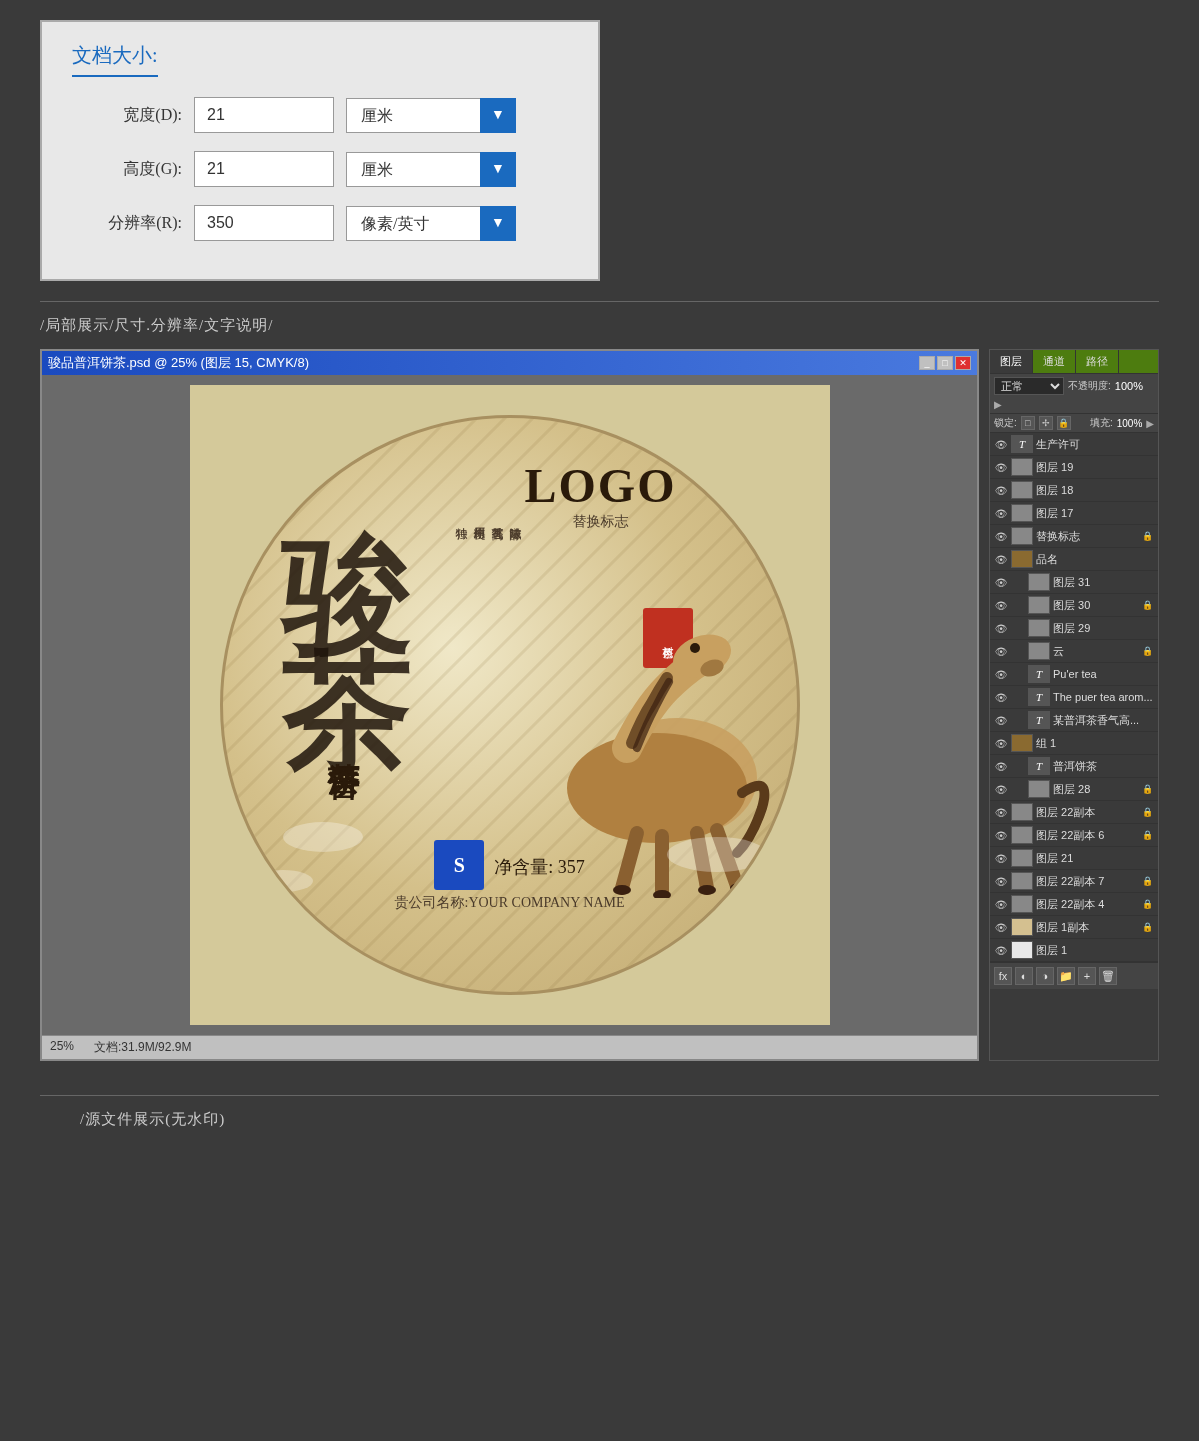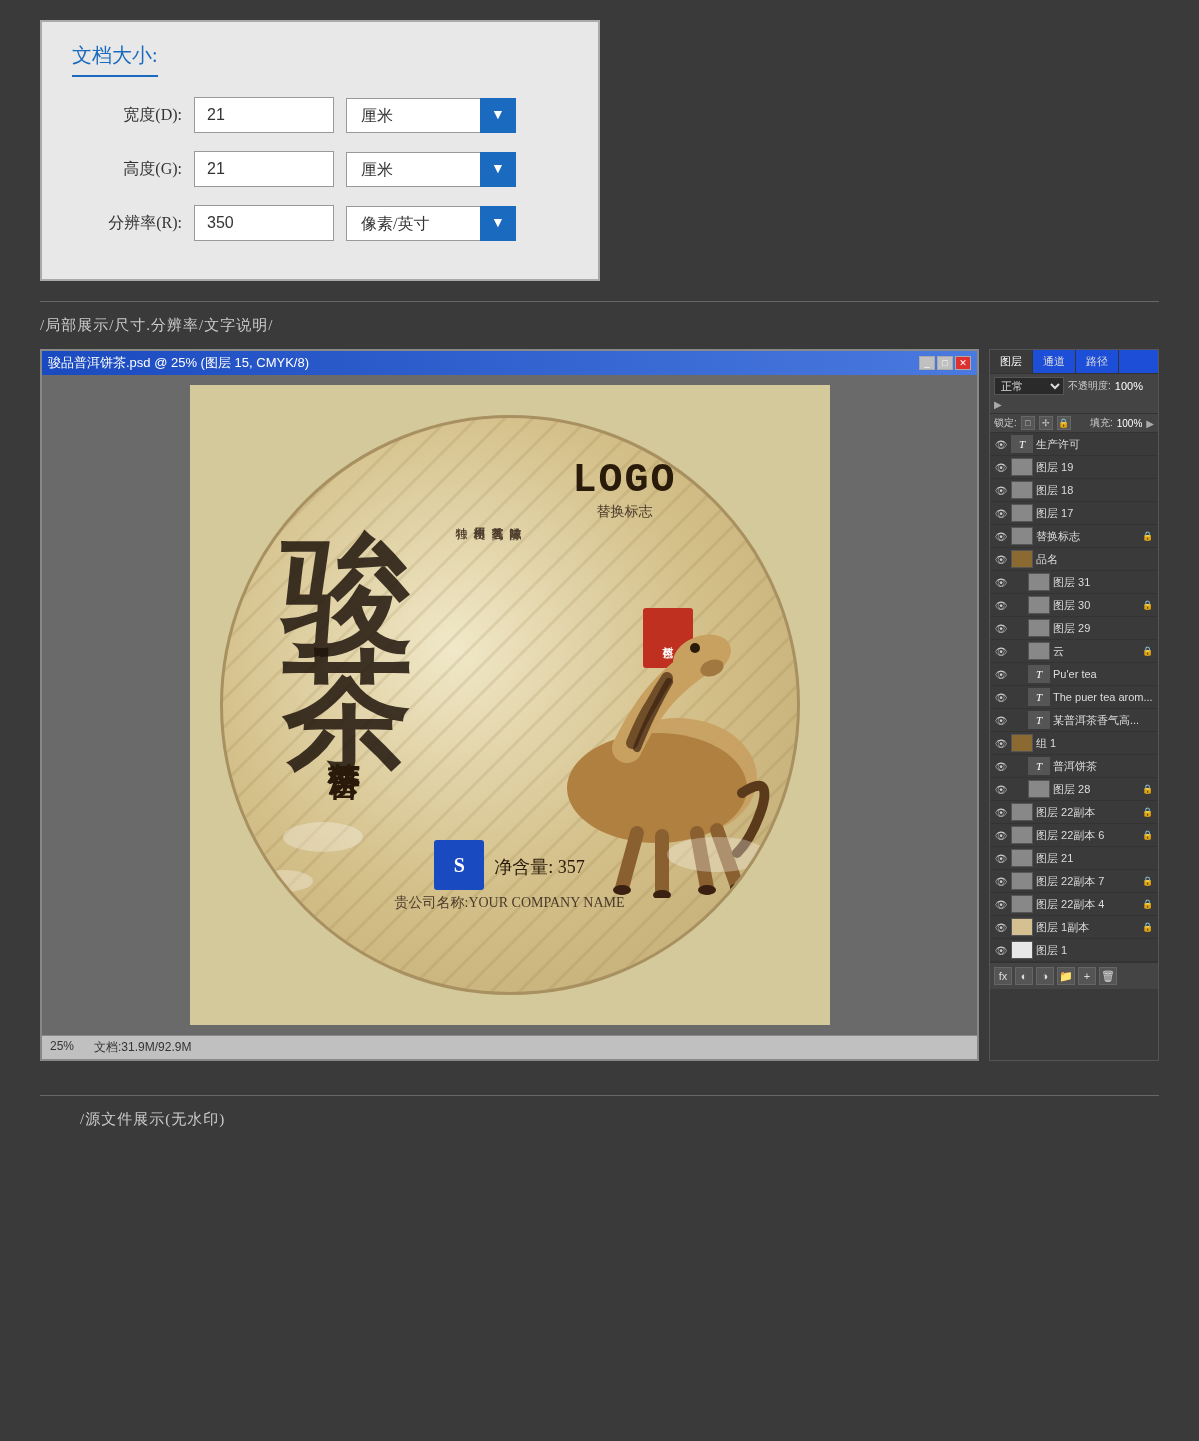--- a/index.html
+++ b/index.html
@@ -232,24 +232,24 @@
     }
 
     .logo-area {
       position: absolute;
       top: 40px;
       right: 120px;
       text-align: center;
     }
 
     .logo-text {
-      font-size: 40px;
+      font-size: 48px;
       font-weight: bold;
       color: #2a1a0a;
-      font-family: Liberation Mono, monospace;
+      font-family: Liberation Serif, serif;
       letter-spacing: 2px;
     }
 
     .logo-sub {
       font-size: 14px;
       color: #4a3a2a;
     }
 
     .red-seal {
       position: absolute;
@@ -341,21 +341,21 @@
       width: 170px;
       background: #3a3a3a;
       border: 1px solid #555;
       flex-shrink: 0;
       font-size: 12px;
       font-family: "Arial", sans-serif;
     }
 
     .layers-tabs {
       display: flex;
-      background: #1d4ed8;
+      background: #4d7c0f;
       border-bottom: 1px solid #333;
     }
 
     .layers-tab {
       padding: 4px 10px;
       color: #ddd;
       font-size: 11px;
       cursor: pointer;
       border-right: 1px solid #333;
     }

